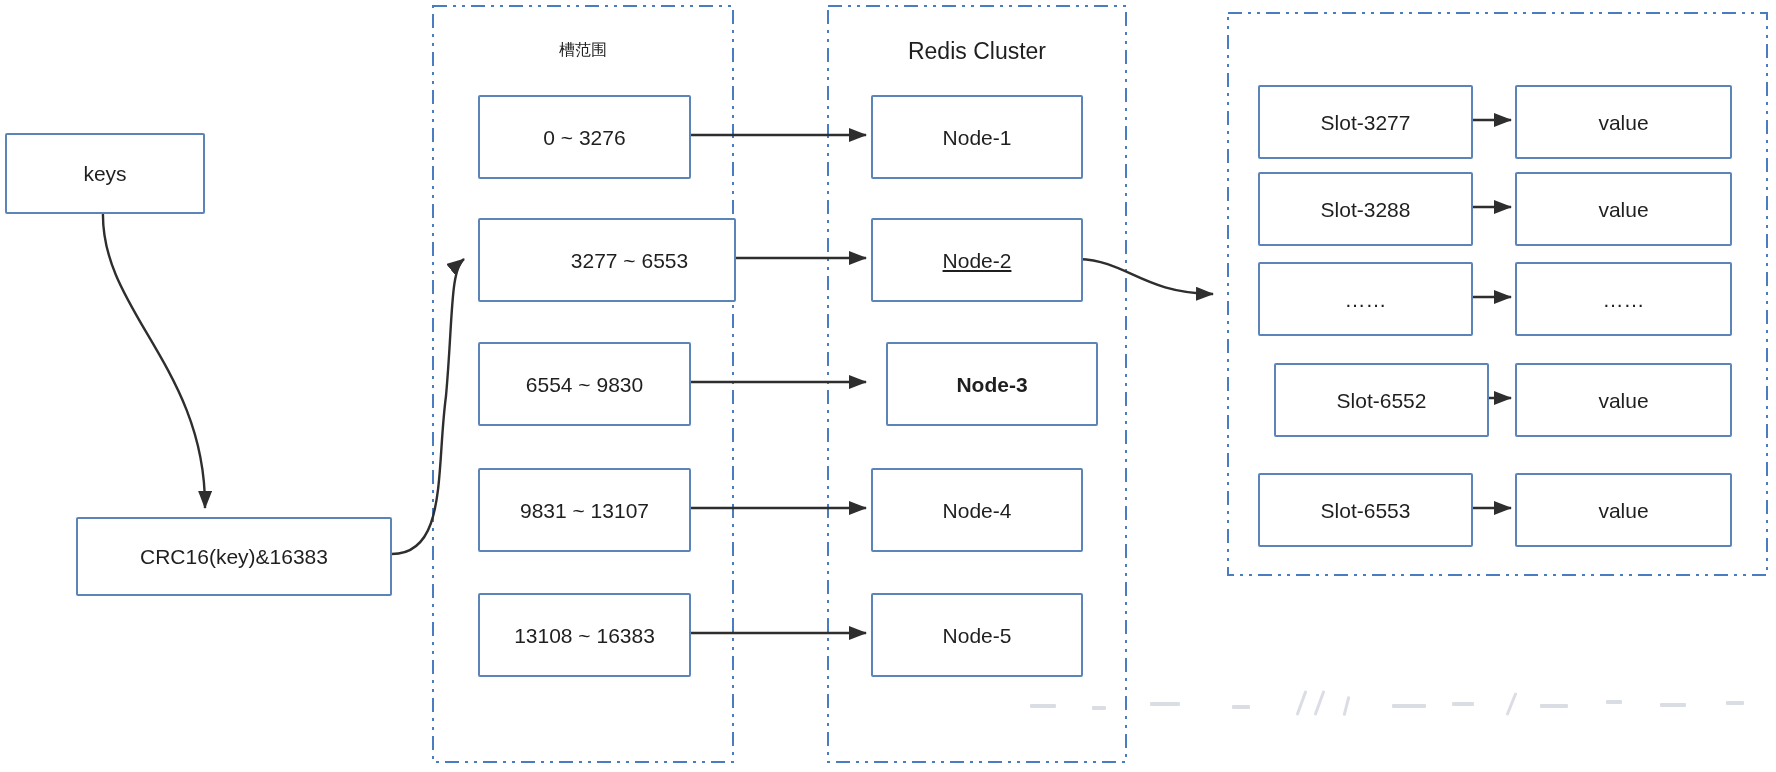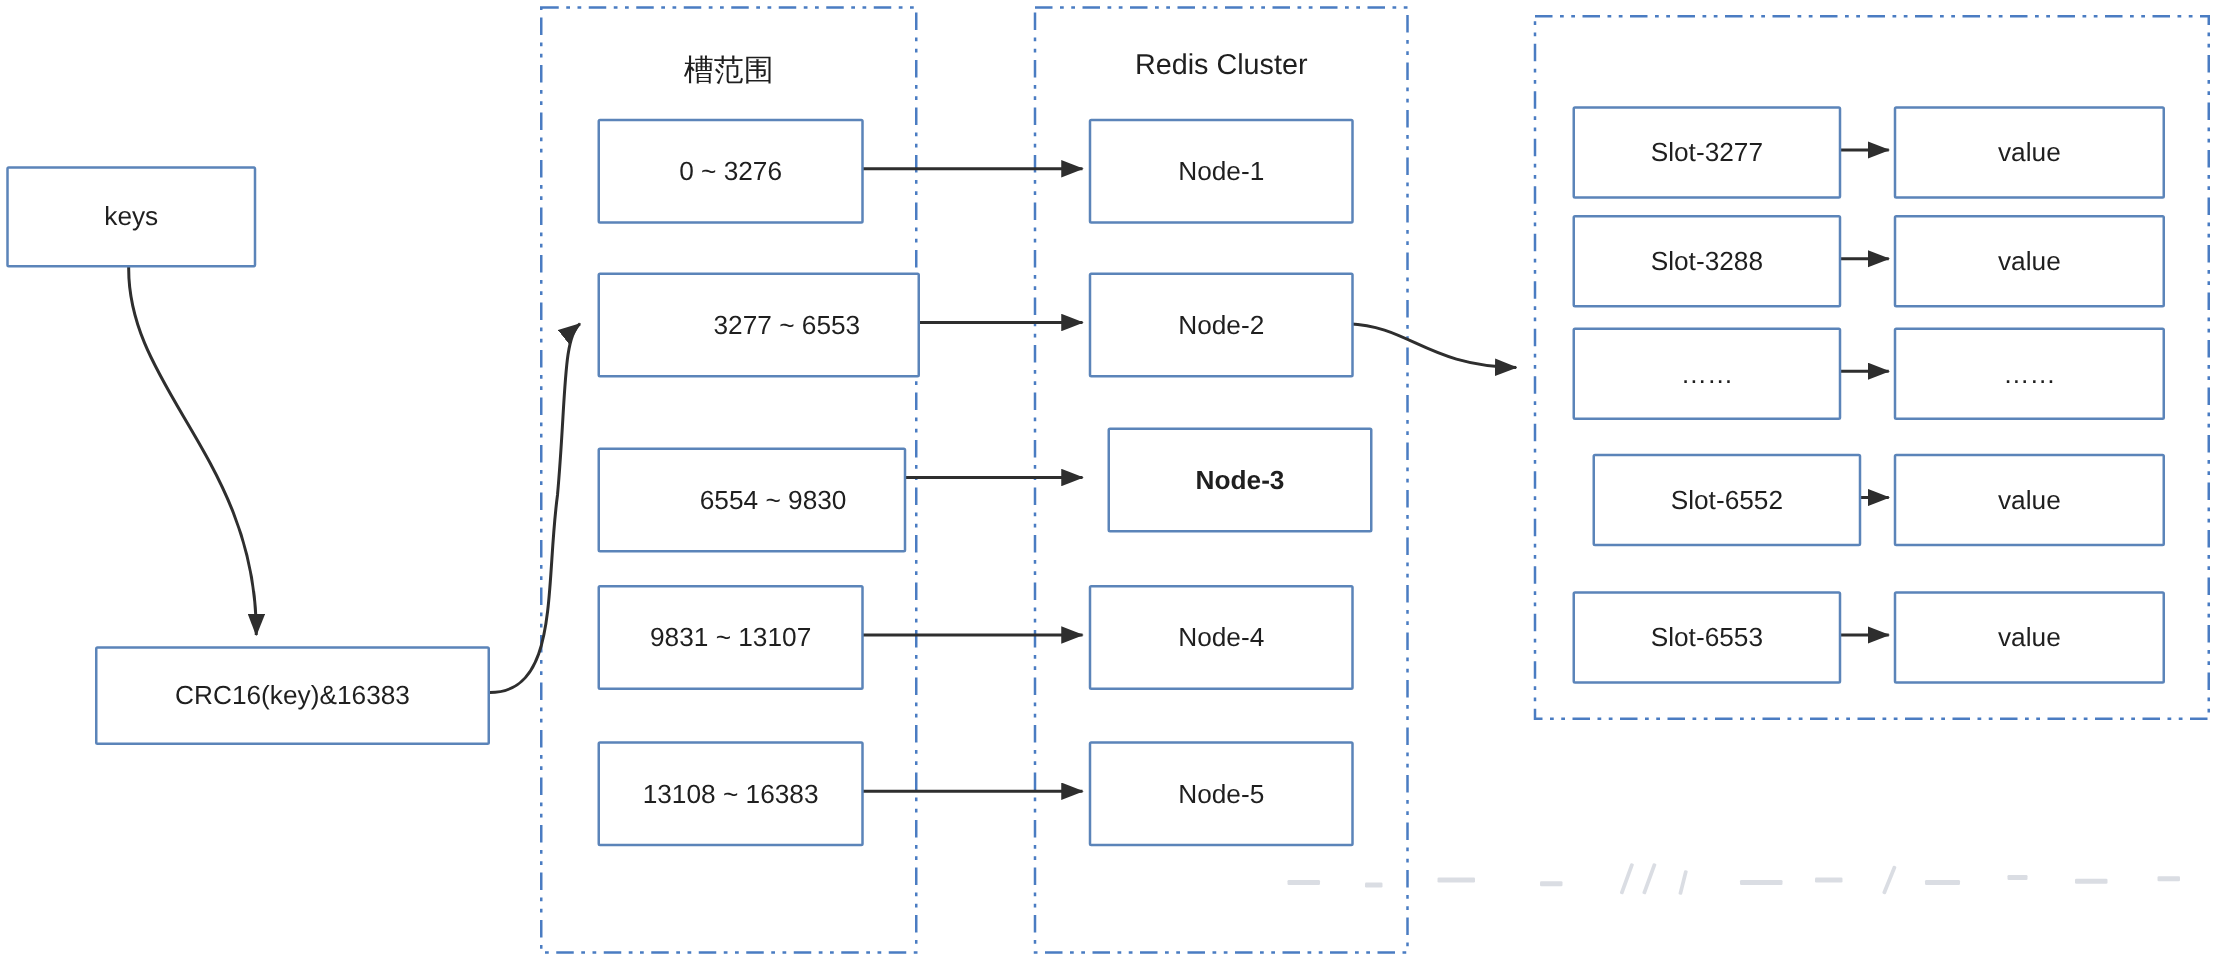--- a/index.html
+++ b/index.html
@@ -7,21 +7,21 @@
     position:relative;width:1776px;height:772px;background:#ffffff;overflow:hidden;
     font-family:"Liberation Sans","DejaVu Sans",sans-serif;color:#1f1f1f;
   }
   #arrow-layer{position:absolute;left:0;top:0;z-index:1;}
   .box{
     position:absolute;z-index:2;background:#ffffff;border:2px solid #5b84b9;border-radius:2px;
     display:flex;align-items:center;justify-content:center;
     font-size:21px;line-height:1;white-space:nowrap;color:#1f1f1f;
   }
   .container-title{
-    position:absolute;z-index:2;text-align:center;font-size:24px;color:#1f1f1f;white-space:nowrap;
+    position:absolute;z-index:2;text-align:center;font-size:16px;color:#1f1f1f;white-space:nowrap;
   }
   .wm-mark{
     position:absolute;background:#c6cbd4;opacity:0.65;border-radius:1px;
   }
 </style>
 </head>
 <body>
 
 <div id="stage">
 
@@ -54,27 +54,27 @@
     <path d="M 1470 398 H 1511" fill="none" stroke="#2e2e2e" stroke-width="2.4" marker-end="url(#ah)"></path>
     <path d="M 1470 508 H 1511" fill="none" stroke="#2e2e2e" stroke-width="2.4" marker-end="url(#ah)"></path>
   </svg>
 
   <div class="box" style="left:5px;top:133px;width:196px;height:77px;">keys</div>
   <div class="box" style="left:76px;top:517px;width:312px;height:75px;">CRC16(key)&amp;16383</div>
 
   <div class="container-title" style="left:433px;top:40px;width:300px;">槽范围</div>
   <div class="box" style="left:478px;top:95px;width:209px;height:80px;">0 ~ 3276</div>
   <div class="box" style="left:478px;top:218px;width:209px;height:80px;padding-left:45px;">3277 ~ 6553</div>
-  <div class="box" style="left:478px;top:358px;width:209px;height:80px;padding-left:34px;">6554 ~ 9830</div>
+  <div class="box" style="left:478px;top:342px;width:209px;height:80px;">6554 ~ 9830</div>
   <div class="box" style="left:478px;top:468px;width:209px;height:80px;">9831 ~ 13107</div>
   <div class="box" style="left:478px;top:593px;width:209px;height:80px;">13108 ~ 16383</div>
 
   <div class="container-title" style="left:828px;top:38px;width:298px;font-size:23px;">Redis Cluster</div>
   <div class="box" style="left:871px;top:95px;width:208px;height:80px;">Node-1</div>
-  <div class="box" style="left:871px;top:218px;width:208px;height:80px;">Node-2</div>
+  <div class="box" style="left:871px;top:218px;width:208px;height:80px;text-decoration:underline;">Node-2</div>
   <div class="box" style="left:886px;top:342px;width:208px;height:80px;font-weight:bold;">Node-3</div>
   <div class="box" style="left:871px;top:468px;width:208px;height:80px;">Node-4</div>
   <div class="box" style="left:871px;top:593px;width:208px;height:80px;">Node-5</div>
 
 
   <div class="box" style="left:1258px;top:85px;width:211px;height:70px;">Slot-3277</div>
   <div class="box" style="left:1515px;top:85px;width:213px;height:70px;">value</div>
 
   <div class="box" style="left:1258px;top:172px;width:211px;height:70px;">Slot-3288</div>
   <div class="box" style="left:1515px;top:172px;width:213px;height:70px;">value</div>

